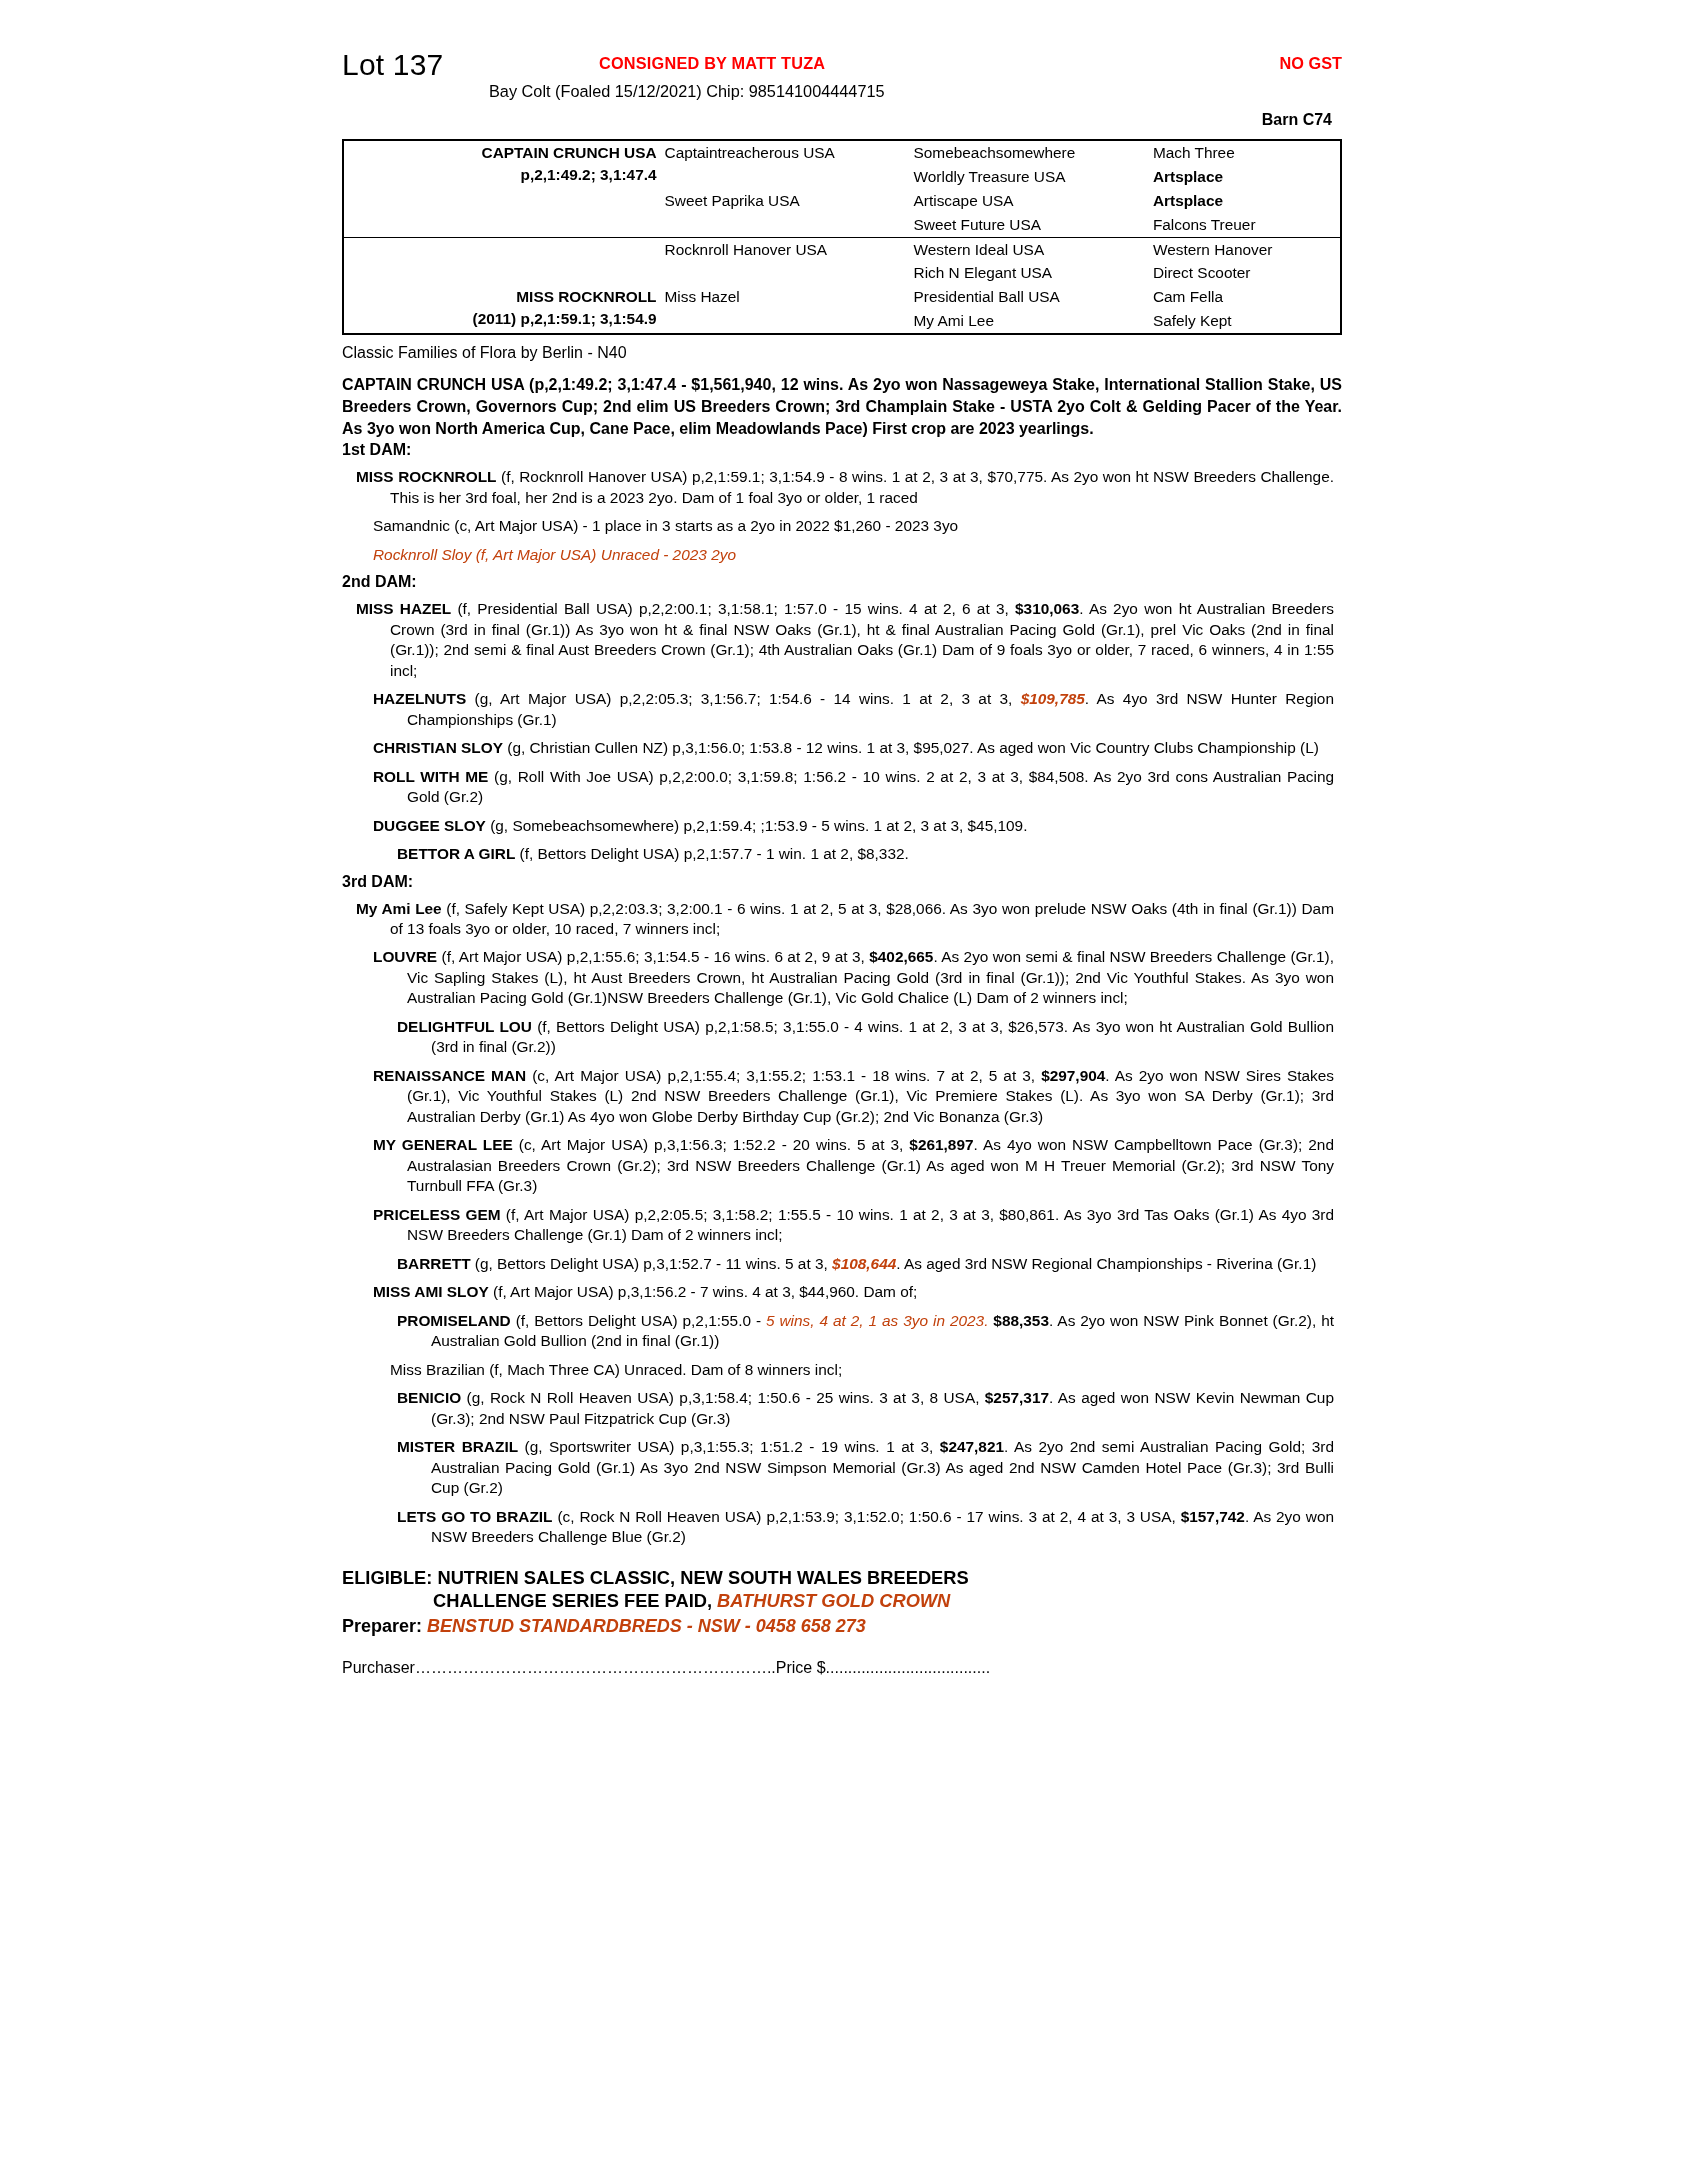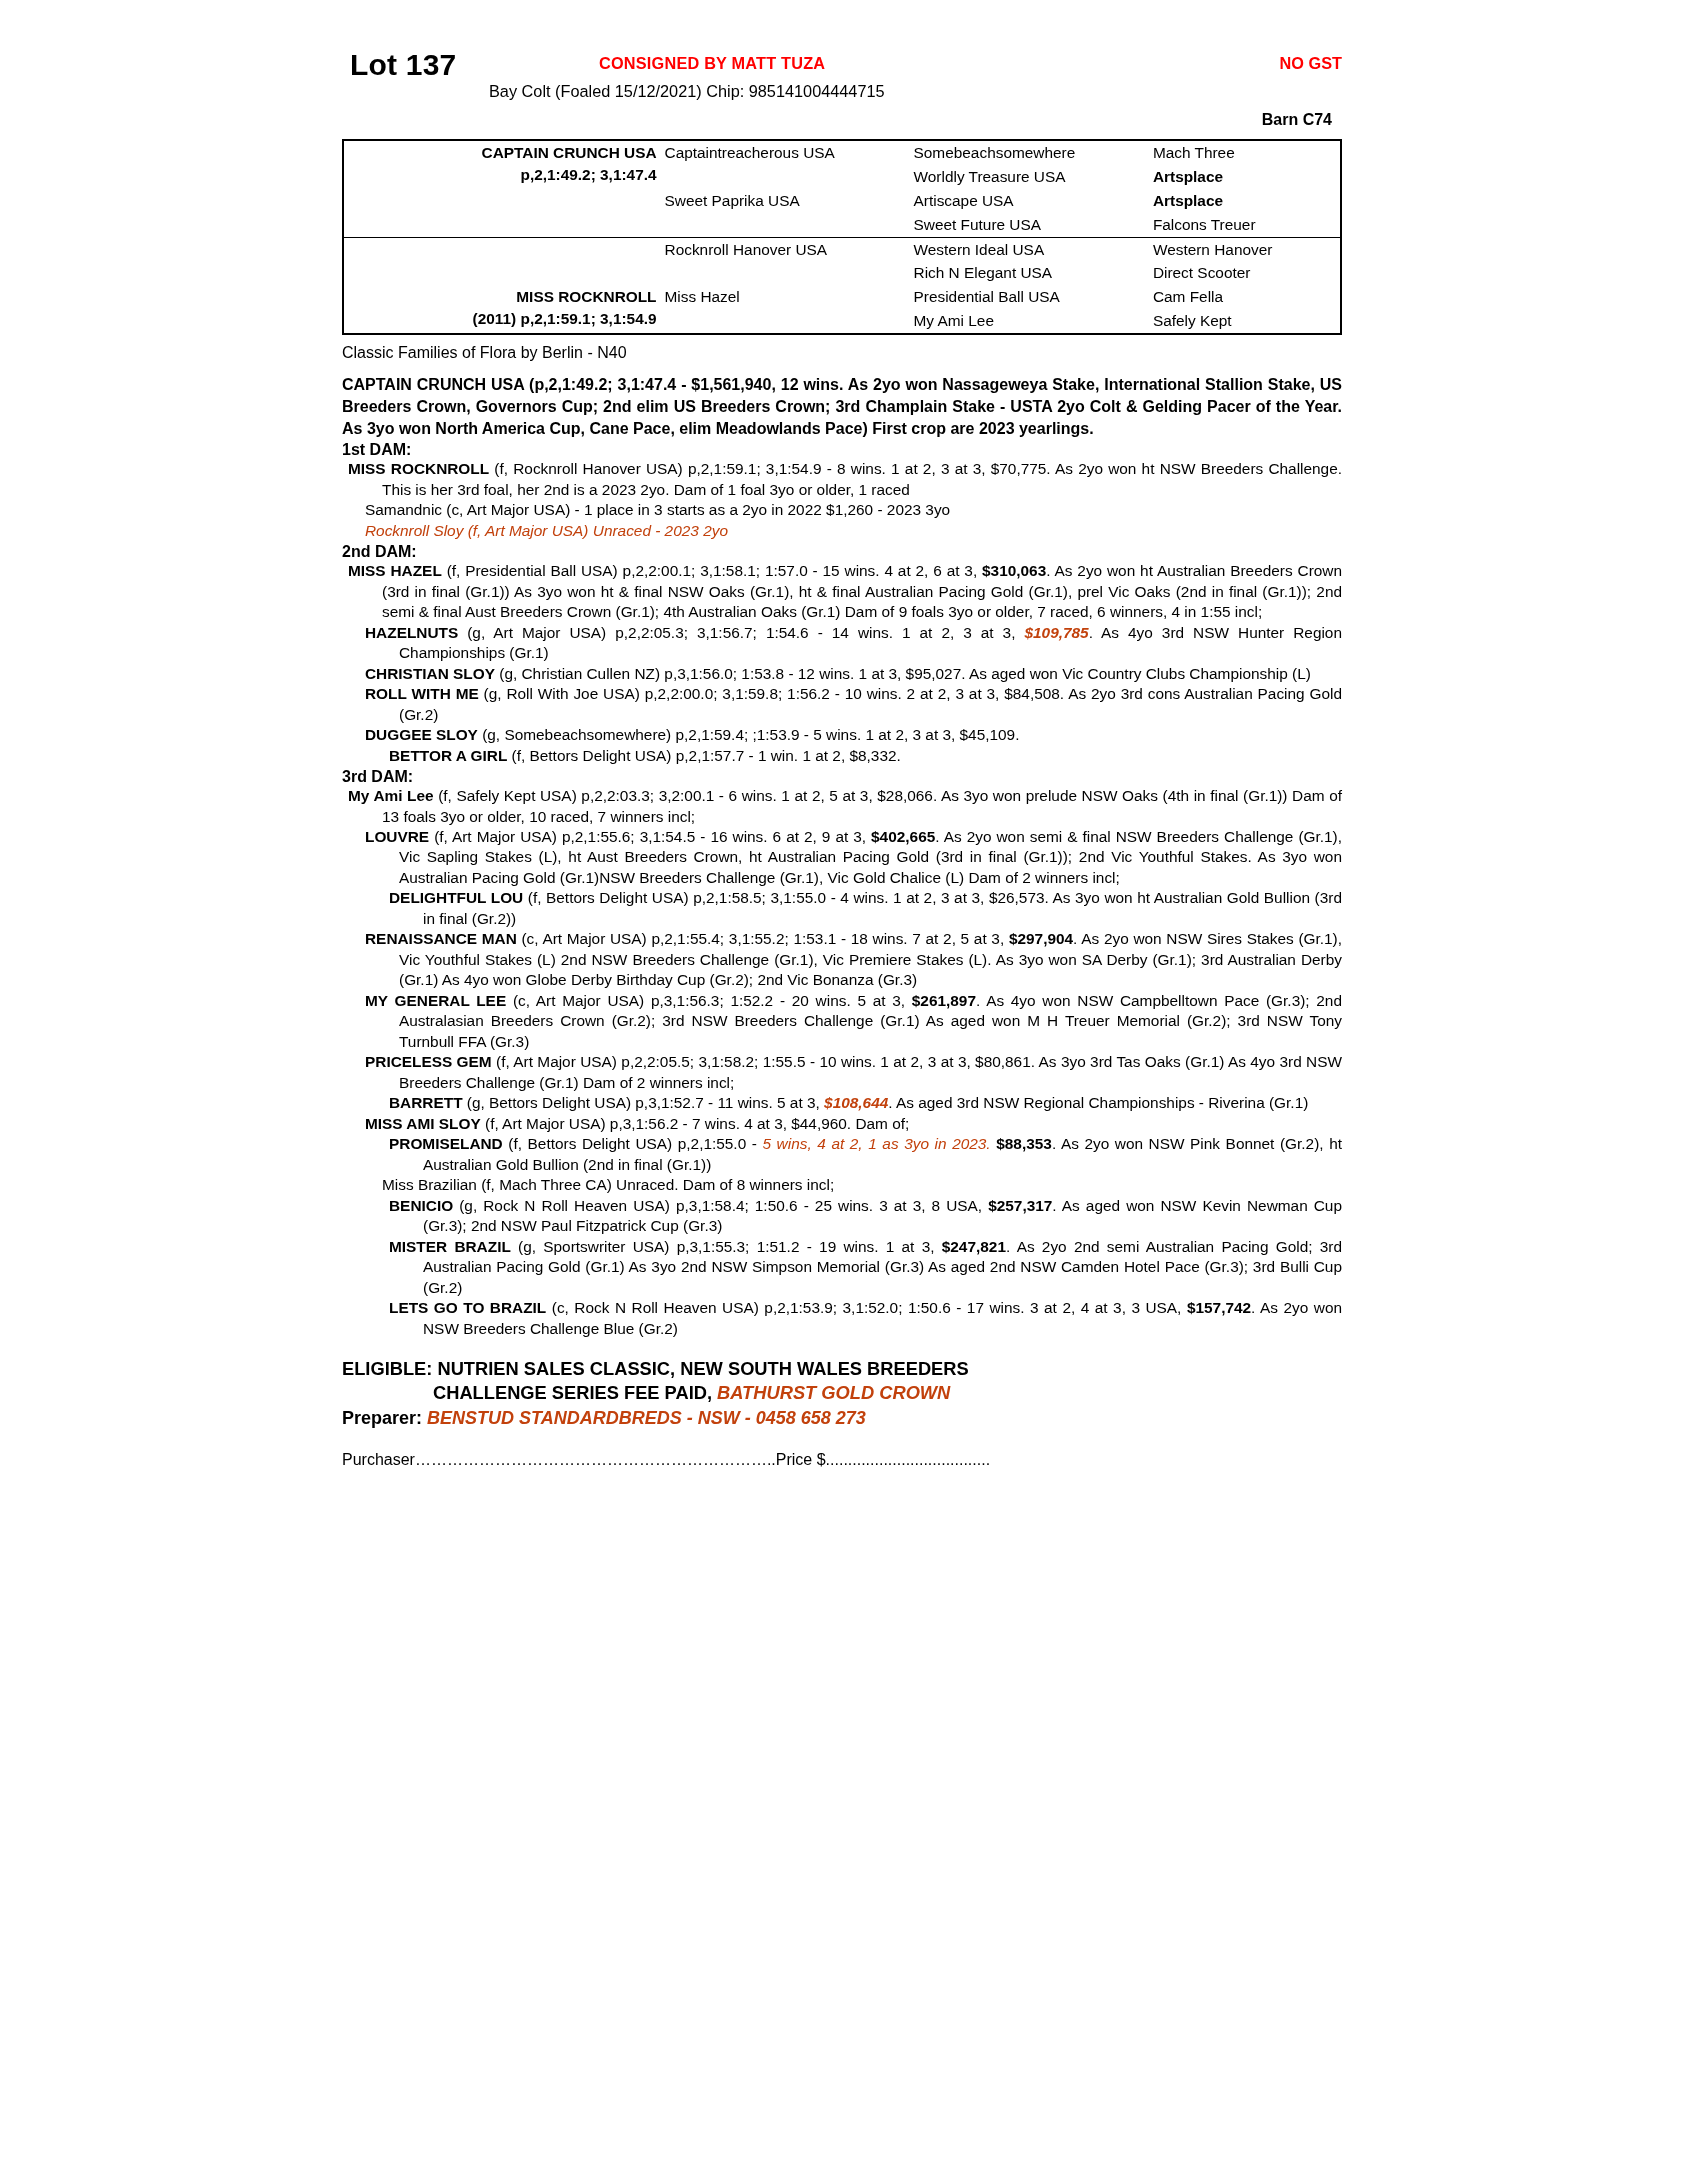--- a/index.html
+++ b/index.html
@@ -26,24 +26,24 @@
     top: 40px;
     width: 1000px;
   }
   
   .hdr {
     position: relative;
     height: 95px;
   }
   .lot-no {
     position: absolute;
-    left: 8px;
+    left: 0;
     top: 8px;
     font-size: 30px;
-    font-weight: bold;
+    font-weight: normal;
     letter-spacing: 0.2px;
   }
   .consigned {
     position: absolute;
     left: 257px;
     top: 14px;
     font-size: 16.3px;
     font-weight: bold;
     color: #ff0000;
     letter-spacing: 0.2px;
@@ -108,21 +108,21 @@
     margin-bottom: 2px;
   }
   .damhdr {
     font-size: 16px;
     font-weight: bold;
     margin-top: 2px;
   }
   p.e {
     font-size: 15.4px;
     line-height: 1.33;
-    margin: 0;
+    margin: 8px;
     text-align: justify;
   }
   .hang1 { padding-left: 40px; text-indent: -34px; }
   .hang2 { padding-left: 57px; text-indent: -34px; }
   .hang3 { padding-left: 81px; text-indent: -34px; }
   .hang4 { padding-left: 40px; text-indent: 0; }
   .red { color: #c2410c; font-style: italic; }
   
   .eligible {
     margin-top: 18px;

